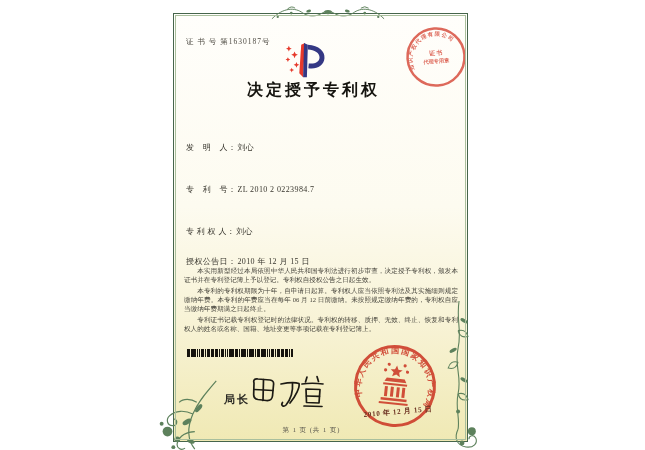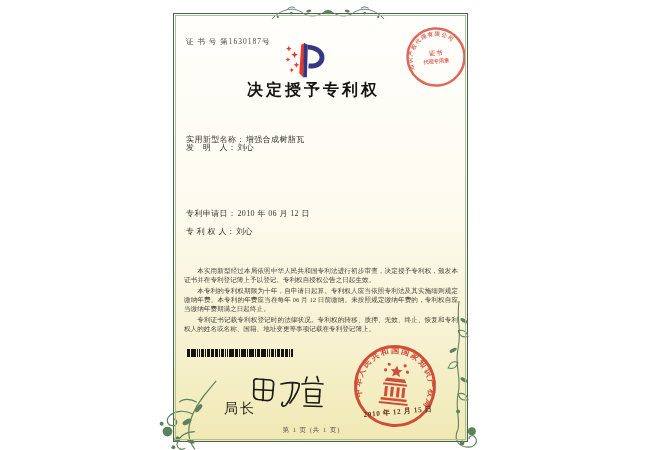--- a/index.html
+++ b/index.html
@@ -25,21 +25,21 @@
   .body-text{left:10px;top:252px;width:274px;font-size:6.6px;line-height:1.42;
     color:#46443c;text-align:justify;}
   .body-text p{margin:0 0 1px 0;text-indent:2em;}
 
   .barcode{left:13px;top:335px;width:106px;height:8px;
     background-image:
       repeating-linear-gradient(90deg,#17140e 0 1px,transparent 1px 2px),
       repeating-linear-gradient(90deg,#17140e 0 1px,transparent 1px 5px),
       repeating-linear-gradient(90deg,#17140e 0 2px,transparent 2px 7px);}
 
-  .director-label{left:50px;top:386px;font-size:14px;letter-spacing:2px;color:#2b2a24;font-weight:normal;}
+  .director-label{left:50px;top:378px;font-size:11px;letter-spacing:2px;color:#2b2a24;font-weight:bold;}
   .signature{left:76px;top:357px;width:84px;height:40px;}
 
   .issuing-seal{left:179px;top:330px;width:84px;height:84px;opacity:.9;transform:rotate(6deg);}
   .seal-date{left:172px;top:393px;width:104px;text-align:center;font-size:7.2px;font-weight:bold;
     color:#6e3423;letter-spacing:.6px;transform:rotate(-5deg);white-space:nowrap;}
   .page-footer{left:0;top:412px;width:100%;text-align:center;font-size:6.5px;color:#55524a;
     letter-spacing:1px;transform:translateX(-9px);}
 
   .agency-seal{left:231px;top:12px;width:62px;height:62px;opacity:.85;transform:rotate(-4deg);}
 
@@ -120,31 +120,31 @@
         <path d="M11,27 L11.7,28.8 L13.5,29.5 L11.7,30.2 L11,32 L10.3,30.2 L8.5,29.5 L10.3,28.8 Z"></path>
       </g>
       <g fill="#343884">
         <path d="M24,1 L28,3 L27,37 L23,37 Z"></path>
         <path d="M28,3 C40,4 46,10 45.5,17 C45,25 37,29 28.5,27.5 L29,22.5 C35,23.5 40,21 40.3,16.5 C40.6,11.5 35,8.5 28,8 Z"></path>
       </g>
     </svg>
 
     <div class="abs title">决定授予专利权</div>
 
-    <div class="abs field-row" style="top:120px">
-      <span class="lbl">实用新型名称：</span><span class="val">增强合成树脂瓦</span>
-    </div>
     <div class="abs field-row" style="top:128px">
       <span class="lbl">发　明　人：</span><span class="val">刘心</span>
     </div>
-    <div class="abs field-row" style="top:194px">
-      <span class="lbl">专利申请日：</span><span class="val">2010 年 06 月 12 日</span>
+    <div class="abs field-row" style="top:170px">
+      <span class="lbl">专　利　号：</span><span class="val">ZL 2010 2 0223984.7</span>
     </div>
     <div class="abs field-row" style="top:212px">
       <span class="lbl">专 利 权 人：</span><span class="val">刘心</span>
+    </div>
+    <div class="abs field-row" style="top:242px">
+      <span class="lbl">授权公告日：</span><span class="val">2010 年 12 月 15 日</span>
     </div>
 
     <div class="abs body-text">
       <p>本实用新型经过本局依照中华人民共和国专利法进行初步审查，决定授予专利权，颁发本证书并在专利登记簿上予以登记。专利权自授权公告之日起生效。</p>
       <p>本专利的专利权期限为十年，自申请日起算。专利权人应当依照专利法及其实施细则规定缴纳年费。本专利的年费应当在每年 06 月 12 日前缴纳。未按照规定缴纳年费的，专利权自应当缴纳年费期满之日起终止。</p>
       <p>专利证书记载专利权登记时的法律状况。专利权的转移、质押、无效、终止、恢复和专利权人的姓名或名称、国籍、地址变更等事项记载在专利登记簿上。</p>
     </div>
 
     <div class="abs barcode"></div>
 

